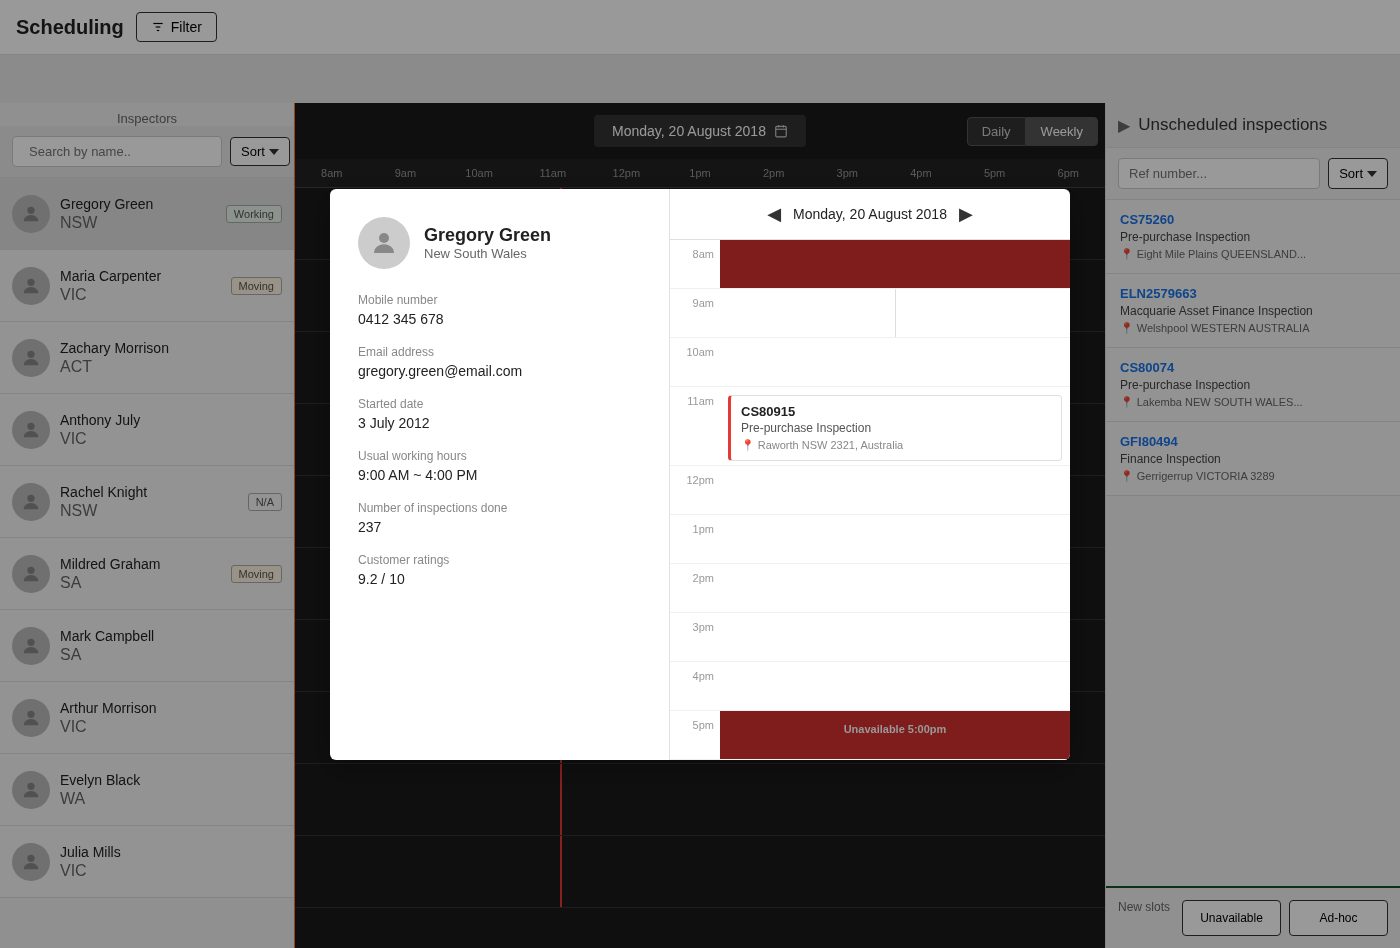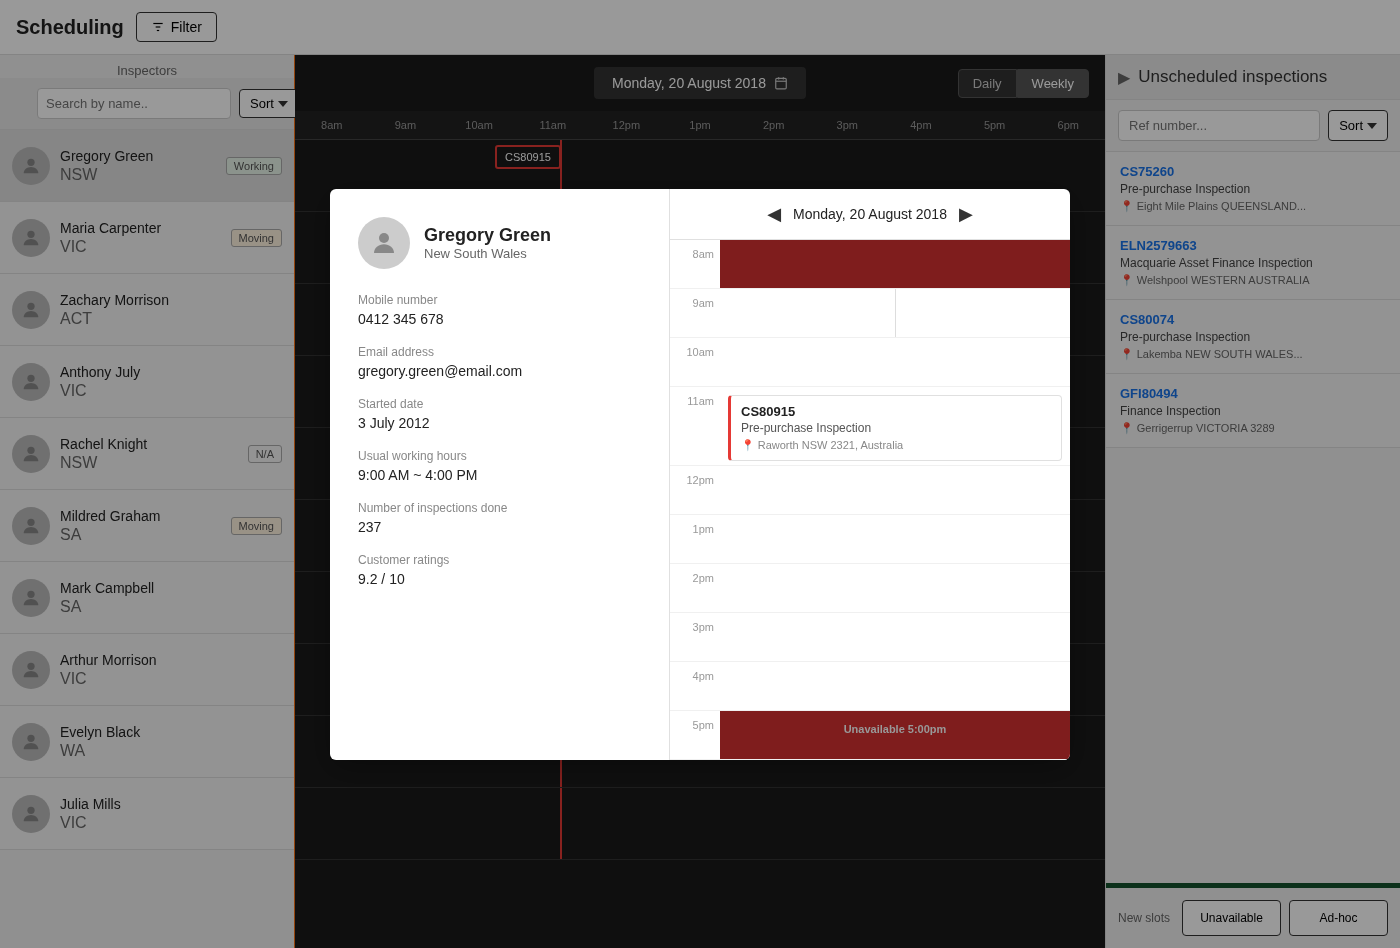--- a/index.html
+++ b/index.html
@@ -1,49 +1,49 @@
 <!DOCTYPE html>
 <html><head>
   <meta charset="utf-8">
   <style>
     * { box-sizing: border-box; margin: 0; padding: 0; }
     body { font-family: -apple-system, BlinkMacSystemFont, 'Segoe UI', sans-serif; background: #e8e8e8; overflow: hidden; }
 
-    .app-container { display: flex; flex-direction: column; height: 948px; width: 1400px; position: relative; }
+    .app-container { display: flex; flex-direction: column; height: 948px; width: 1400px; position: relative; gap: 48px; }
 
     
     .header { display: flex; align-items: center; padding: 0 16px; height: 55px; background: #fff; border-bottom: 1px solid #ddd; gap: 12px; }
     .header-title { font-size: 20px; font-weight: 600; color: #222; flex: 0 0 auto; }
     .filter-btn { display: flex; align-items: center; gap: 6px; border: 1px solid #333; background: #fff; padding: 6px 14px; border-radius: 4px; cursor: pointer; font-size: 14px; }
 
     
     .main-layout { display: flex; flex: 1; overflow: hidden; }
 
     
     .left-sidebar { width: 295px; background: #f0f0f0; border-right: 1px solid #f97316; display: flex; flex-direction: column; flex-shrink: 0; }
     .sidebar-header { padding: 10px 12px; display: flex; gap: 8px; align-items: center; border-bottom: 1px solid #ddd; background: #e8e8e8; }
     .sidebar-label { text-align: center; color: #666; font-size: 13px; padding: 8px 0 0 0; }
-    .search-input { flex: 1; padding: 7px 8px; border: 1px solid #ccc; border-radius: 4px; font-size: 13px; background: #fff; margin-left: 25px; }
+    .search-input { flex: 1; padding: 7px 16px; border: 1px solid #ccc; border-radius: 4px; font-size: 13px; background: #fff; }
     .sort-btn { display: flex; align-items: center; gap: 4px; border: 1px solid #333; background: #fff; padding: 6px 10px; border-radius: 4px; cursor: pointer; font-size: 13px; white-space: nowrap; }
 
     .inspector-list { flex: 1; overflow-y: auto; }
     .inspector-item { display: flex; align-items: center; padding: 10px 12px; border-bottom: 1px solid #ddd; background: #f5f5f5; cursor: pointer; gap: 10px; min-height: 72px; }
     .inspector-item.active { background: #e0e0e0; }
     .avatar { width: 38px; height: 38px; border-radius: 50%; background: #bbb; display: flex; align-items: center; justify-content: center; flex-shrink: 0; }
     .avatar svg { width: 22px; height: 22px; fill: #888; }
     .inspector-info { flex: 1; }
     .inspector-name { font-size: 14px; font-weight: 500; color: #222; }
     .inspector-state { font-size: 16px; color: #666; margin-top: 2px; }
     .badge { font-size: 11px; padding: 2px 7px; border-radius: 3px; border: 1px solid #aaa; background: #eee; color: #555; white-space: nowrap; }
 
     
     .center-area { flex: 1; display: flex; flex-direction: column; background: #1a1a1a; overflow: hidden; }
     .date-nav { display: flex; align-items: center; justify-content: center; gap: 16px; padding: 12px; background: #1a1a1a; position: relative; }
     .date-display { background: #333; color: #fff; padding: 8px 18px; border-radius: 4px; font-size: 14px; font-weight: 500; display: flex; align-items: center; gap: 8px; }
-    .view-toggle { display: flex; position: absolute; right: 16px; }
+    .view-toggle { display: flex; position: absolute; right: 7px; }
     .view-btn { padding: 6px 14px; font-size: 13px; border: 1px solid #555; background: #333; color: #ccc; cursor: pointer; }
     .view-btn.active { background: #555; color: #fff; }
     .view-btn:first-child { border-radius: 4px 0 0 4px; }
     .view-btn:last-child { border-radius: 0 4px 4px 0; }
 
     .timeline-header { display: flex; background: #222; border-bottom: 1px solid #444; padding: 8px 0; overflow: hidden; }
     .time-slots { display: flex; flex: 1; }
     .time-slot { flex: 1; text-align: center; font-size: 11px; color: #999; }
 
     .schedule-rows { flex: 1; overflow-y: auto; background: #1a1a1a; }
@@ -59,21 +59,21 @@
     .right-header-title { font-size: 17px; color: #333; flex: 1; }
     .right-search { padding: 10px 12px; border-bottom: 1px solid #ddd; display: flex; gap: 8px; }
     .ref-input { flex: 1; padding: 7px 10px; border: 1px solid #ccc; border-radius: 4px; font-size: 13px; background: #fff; }
 
     .inspection-cards { flex: 1; overflow-y: auto; }
     .inspection-card { padding: 12px 14px; border-bottom: 1px solid #ddd; background: #f5f5f5; cursor: grab; }
     .card-ref { font-size: 13px; font-weight: 600; color: #1a73e8; }
     .card-type { font-size: 12px; color: #444; margin-top: 3px; }
     .card-location { font-size: 11px; color: #666; margin-top: 4px; display: flex; align-items: flex-start; gap: 3px; }
 
-    .new-slots { padding: 12px; border-top: 5px solid #14532d; display: flex; gap: 8px; align-items: center; }
+    .new-slots { padding: 12px; border-top: 2px solid #14532d; display: flex; gap: 8px; align-items: flex-start; }
     .new-slots-label { font-size: 12px; color: #666; margin-right: 4px; }
     .slot-btn { flex: 1; padding: 10px 8px; border: 1px solid #333; background: #fff; border-radius: 4px; font-size: 12px; cursor: pointer; text-align: center; }
 
     
     .modal-overlay { position: fixed; top: 0; left: 0; right: 0; bottom: 0; background: rgba(0,0,0,0.4); z-index: 100; display: flex; align-items: center; justify-content: center; }
     .modal { background: #fff; border-radius: 6px; display: flex; width: 740px; min-height: 480px; box-shadow: 0 8px 32px rgba(0,0,0,0.3); overflow: hidden; }
 
     .modal-left { width: 340px; padding: 28px 28px; border-right: 1px solid #e0e0e0; flex-shrink: 0; }
     .modal-inspector-header { display: flex; align-items: center; gap: 14px; margin-bottom: 24px; }
     .modal-avatar { width: 52px; height: 52px; border-radius: 50%; background: #ccc; display: flex; align-items: center; justify-content: center; }

